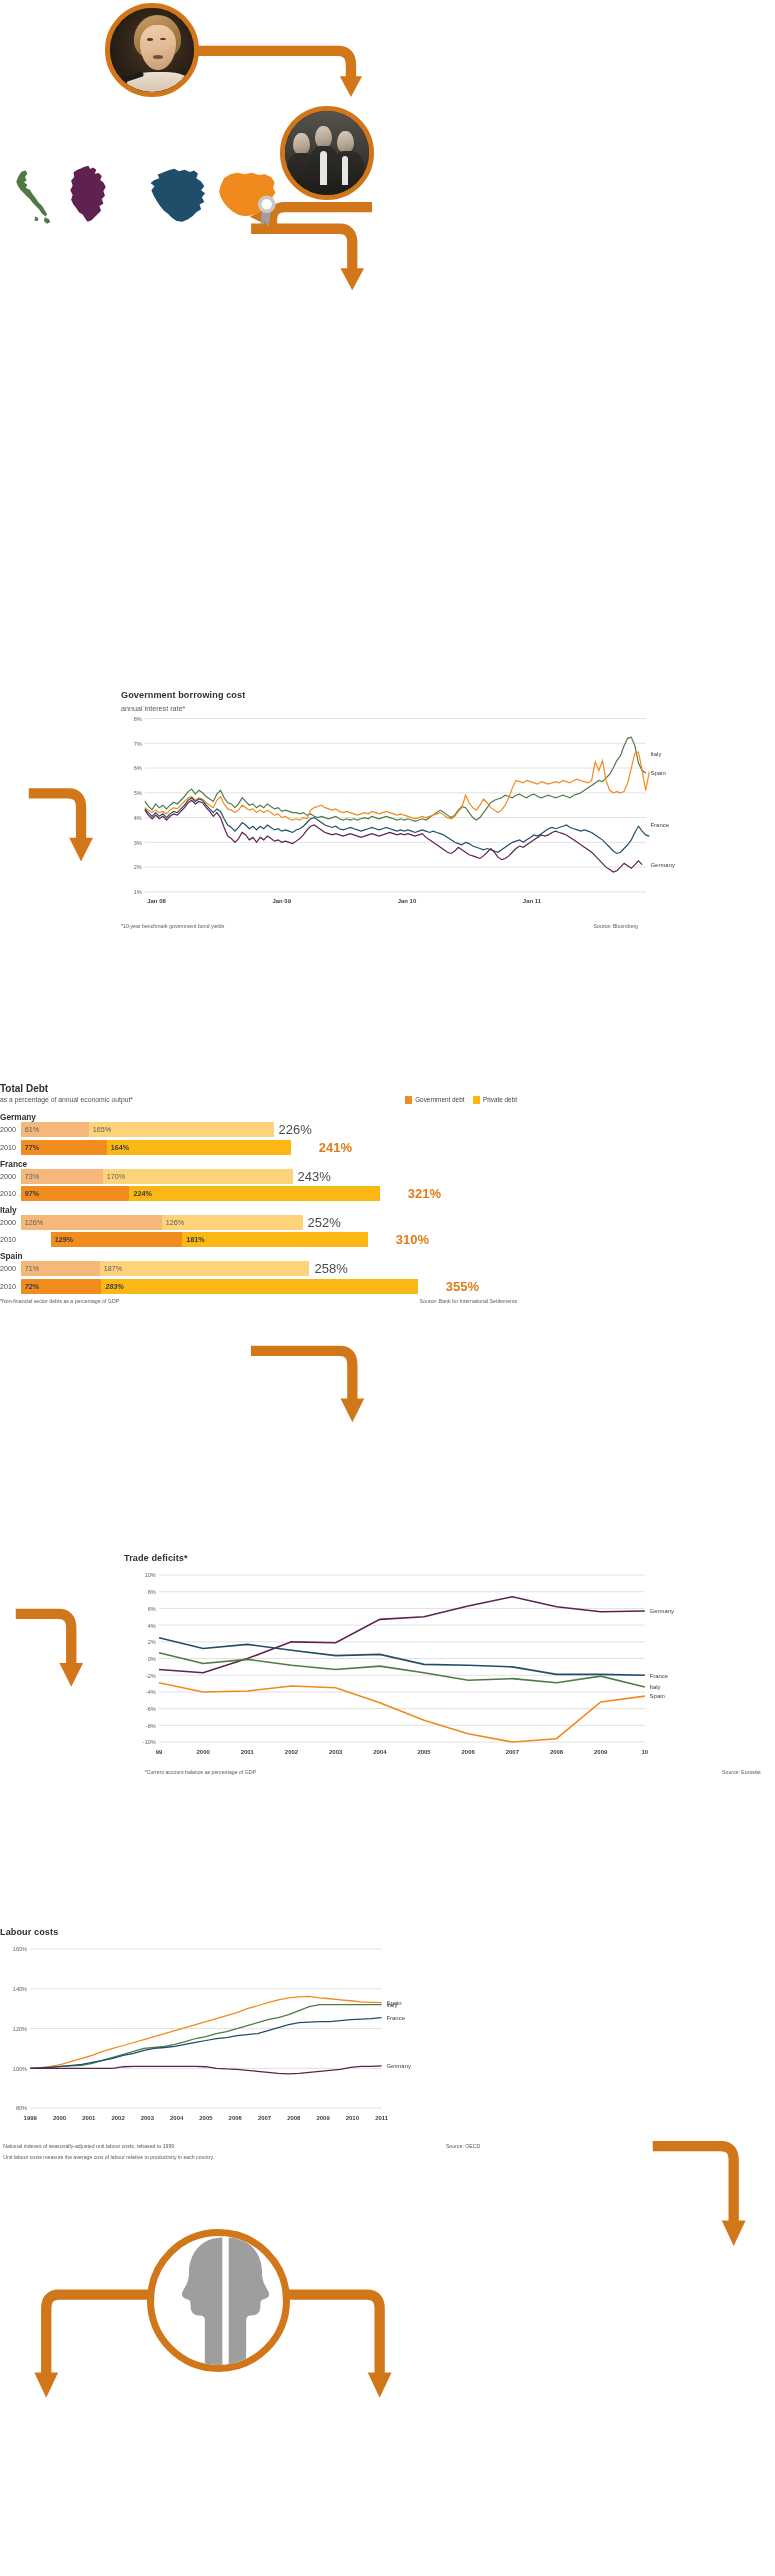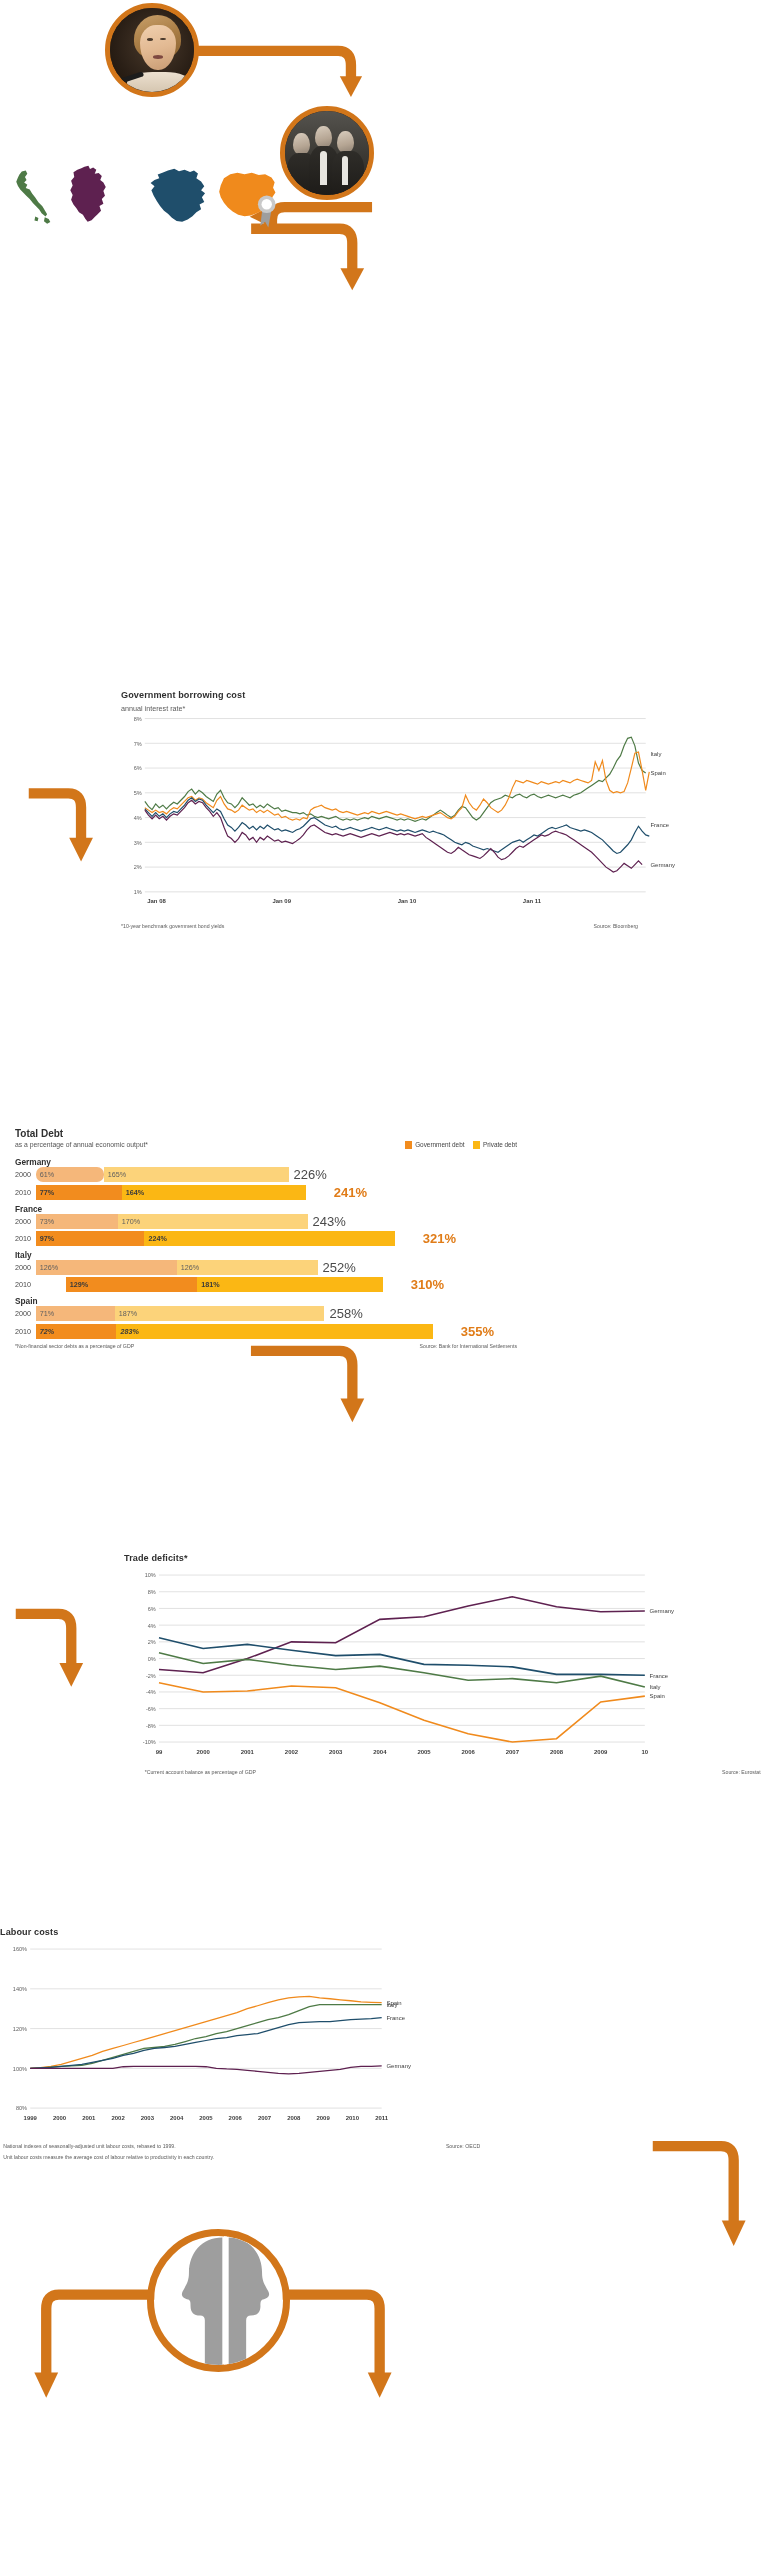--- a/index.html
+++ b/index.html
@@ -200,40 +200,40 @@
         <text x="190.5" y="240" class="ax-lab-b">Jan 09</text>
         <text x="348" y="240" class="ax-lab-b">Jan 10</text>
         <text x="505.5" y="240" class="ax-lab-b">Jan 11</text>
       </svg>
     <div class="abs" style="left:0; top:233px; width:517px; display:flex; justify-content:space-between;">
       <div class="ch-note">*10-year benchmark government bond yields</div>
       <div class="ch-src">Source: Bloomberg</div>
     </div>
   </div>
 
-  <div class="debt-wrap" style="left:0px; top:1128px; width:517px;padding-left:15px;">
+  <div class="debt-wrap" style="left:0px; top:1083px; width:517px;">
     <div class="debt-h1">Total Debt</div>
     <div style="position:relative; height:12.7px; margin-top:2.4px;">
       <div class="debt-sub">as a percentage of annual economic output*</div>
       <div class="legend" style="right:0; top:0;">
         <span class="t">
           <span class="sw" style="background:#F28C1E"></span><span>Government debt</span>
         </span>
         <span class="t">
           <span class="sw" style="background:#FBB714"></span><span>Private debt</span>
         </span>
       </div>
     </div>
     <div id="debt-groups" style="margin-top:3.2px;">
         <div style="margin-bottom: 4px;">
           <div class="ctry">Germany</div>
           <div class="row y2000">
             <div class="yr">2000</div>
             <div class="bar" style="width: 253px;">
-              <div class="seg" style="width: 68px; background: rgb(245, 183, 122); border-radius: 7px;">61%</div>
+              <div class="seg" style="width: 68px; background: rgb(245, 183, 122);">61%</div>
               <div class="seg" style="width: 185px; background: rgb(252, 211, 122);">165%</div>
             </div>
             <div class="tot">226%</div>
           </div>
           <div class="row y2010">
             <div class="yr">2010</div>
             <div class="bar" style="width: 270px;">
               <div class="seg" style="width: 86px; background: rgb(242, 140, 30);">77%</div>
               <div class="seg" style="width: 184px; background: rgb(251, 183, 20);">164%</div>
             </div>

